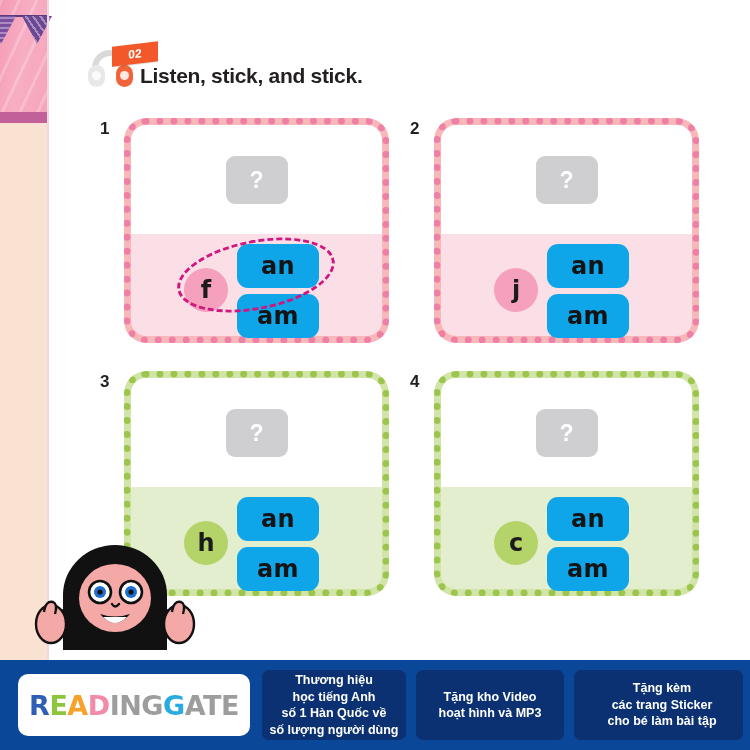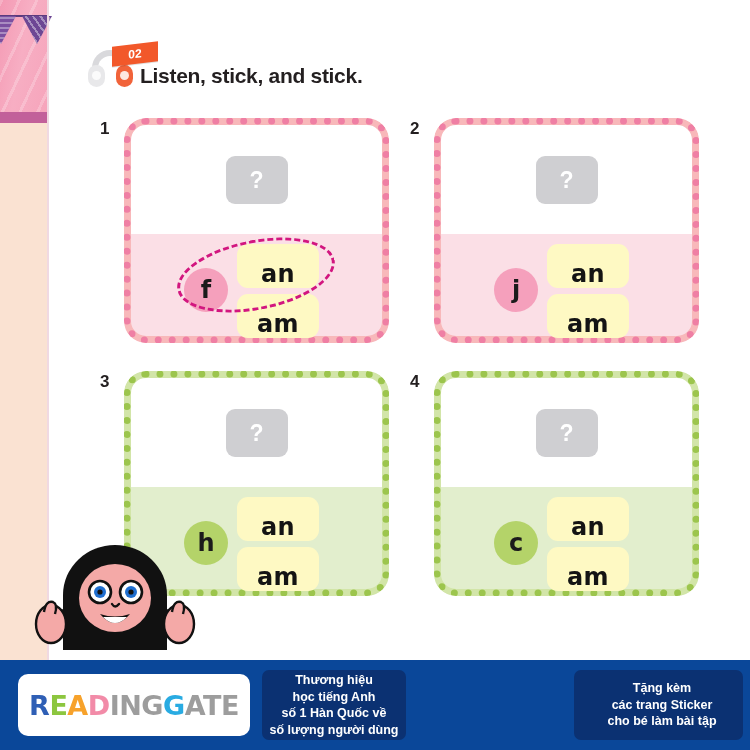--- a/index.html
+++ b/index.html
@@ -87,21 +87,21 @@
   
   .lcircle{position:absolute;width:44px;height:44px;border-radius:50%;
       left:60px;top:150px;display:flex;align-items:center;justify-content:center;}
   .pinkbox .lcircle{background:#f5a0bc;}
   .greenbox .lcircle{background:#b4d369;}
   .lcircle span{font-size:24px;font-weight:bold;color:#1b1b1b;line-height:1;
       font-family:"DejaVu Sans", sans-serif;}
 
   
   .pill{position:absolute;left:113px;width:82px;height:44px;border-radius:11px;
-      background:#fef9c3;display:flex;align-items:flex-end;justify-content:center;}
+      background:#0ea5e9;display:flex;align-items:center;justify-content:center;}
   .pill.p1{top:126px;} .pill.p2{top:176px;}
   .pill span{font-size:24px;font-weight:bold;color:#141414;letter-spacing:.3px;
       font-family:"DejaVu Sans", sans-serif;}
 
   
   .ell{position:absolute;left:52px;top:122px;width:160px;height:70px;
       border:3.5px dashed #d2167f;border-radius:50%;transform:rotate(-11deg);
       box-sizing:border-box;pointer-events:none;}
 
   
@@ -278,16 +278,19 @@
   </svg>
 </div>
 
 <div id="footer">
   <div id="logo-plate">
     <div id="logo-text"><i style="color: rgb(47, 95, 181);">R</i><i style="color: rgb(140, 198, 63);">E</i><i style="color: rgb(247, 162, 43);">A</i><i style="color: rgb(242, 139, 168);">D</i><i style="color: rgb(157, 157, 157);">I</i><i style="color: rgb(157, 157, 157);">N</i><i style="color: rgb(157, 157, 157);">G</i><i style="color: rgb(41, 171, 226);">G</i><i style="color: rgb(157, 157, 157);">A</i><i style="color: rgb(157, 157, 157);">T</i><i style="color: rgb(157, 157, 157);">E</i></div>
   </div>
   <div class="fpanel fp1">
     <div>Thương hiệu<br>học tiếng Anh<br>số 1 Hàn Quốc về<br>số lượng người dùng</div>
   </div>
+  <div class="fpanel fp2">
+    <div>Tặng kho Video<br>hoạt hình và MP3</div>
+  </div>
   <div class="fpanel fp3">
     <div>Tặng kèm<br>các trang Sticker<br>cho bé làm bài tập</div>
   </div>
 </div>
 
 </body></html>

